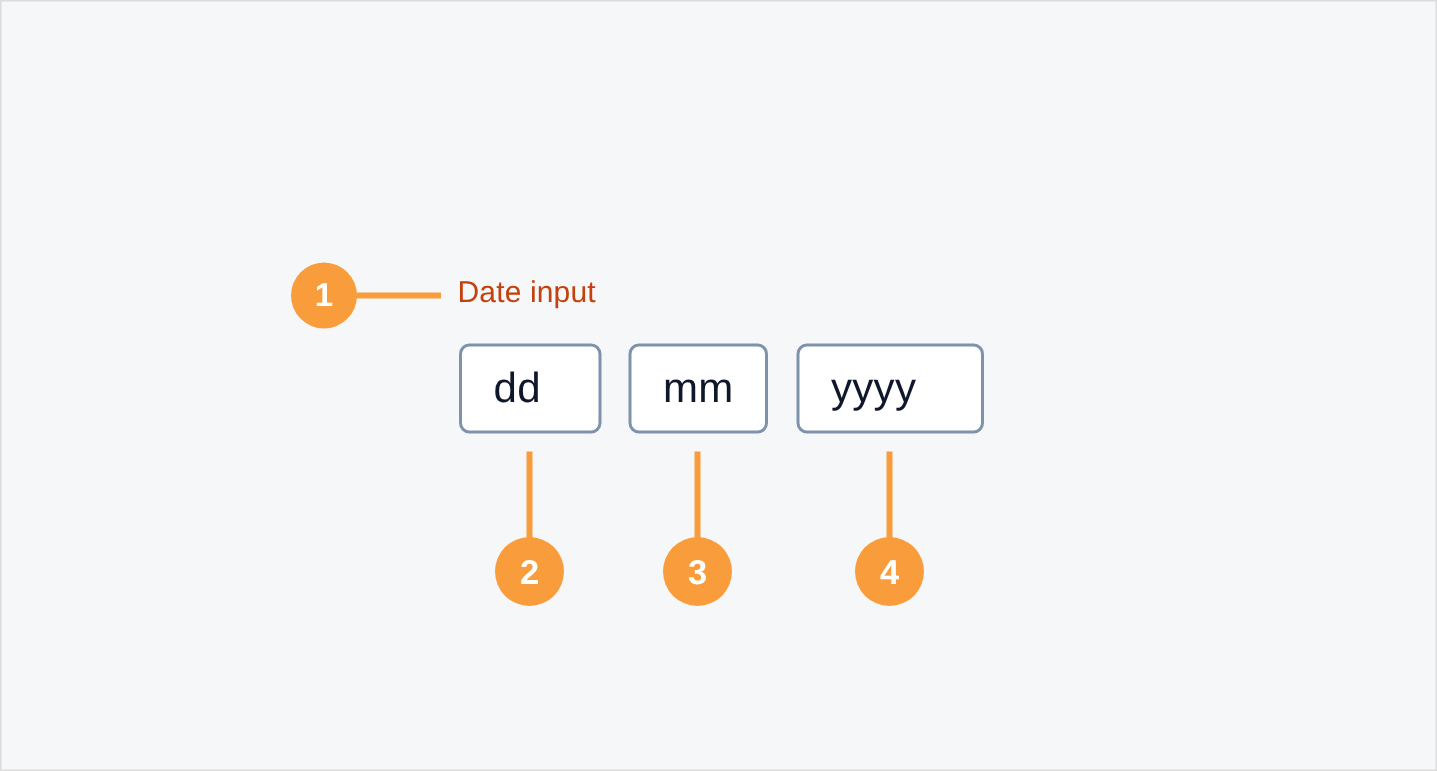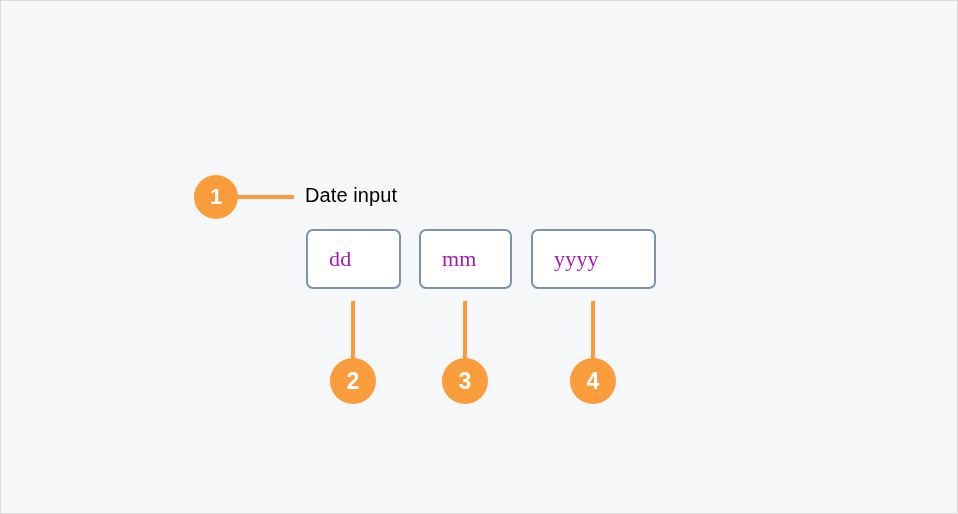--- a/index.html
+++ b/index.html
@@ -67,42 +67,42 @@
   #leader-2 { left: 350px; top: 300px; height: 60px; }
   #leader-3 { left: 462px; top: 300px; height: 60px; }
   #leader-4 { left: 590px; top: 300px; height: 60px; }
 
   
   #date-input-label {
     position: absolute;
     left: 304px;
     top: 183px;
     font-size: 20px;
-    color: #000000;
+    color: #c2410c;
     letter-spacing: 0.1px;
     white-space: nowrap;
   }
 
   .date-field {
     position: absolute;
     top: 228px;
     height: 60px;
     box-sizing: border-box;
     background: #ffffff;
     border: 2px solid #7e93ab;
     border-radius: 7px;
     display: flex;
     align-items: center;
     padding-left: 21px;
     z-index: 2;
   }
   .date-field .placeholder {
-    font-size: 22px;
-    color: #a21caf;
-    font-family: Liberation Serif, serif;
+    font-size: 28px;
+    color: #0f172a;
+    font-family: Liberation Sans, sans-serif;
     letter-spacing: 0.2px;
   }
 
   #field-day   { left: 305px; width: 95px; }
   #field-month { left: 418px; width: 93px; }
   #field-year  { left: 530px; width: 125px; text-align: center; }
 </style>
 </head>
 <body>
 

